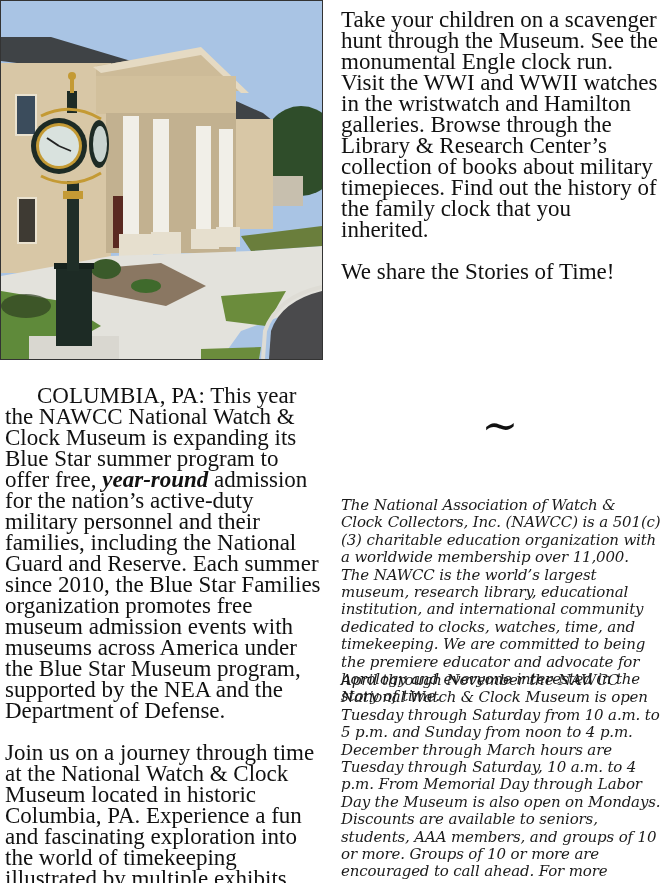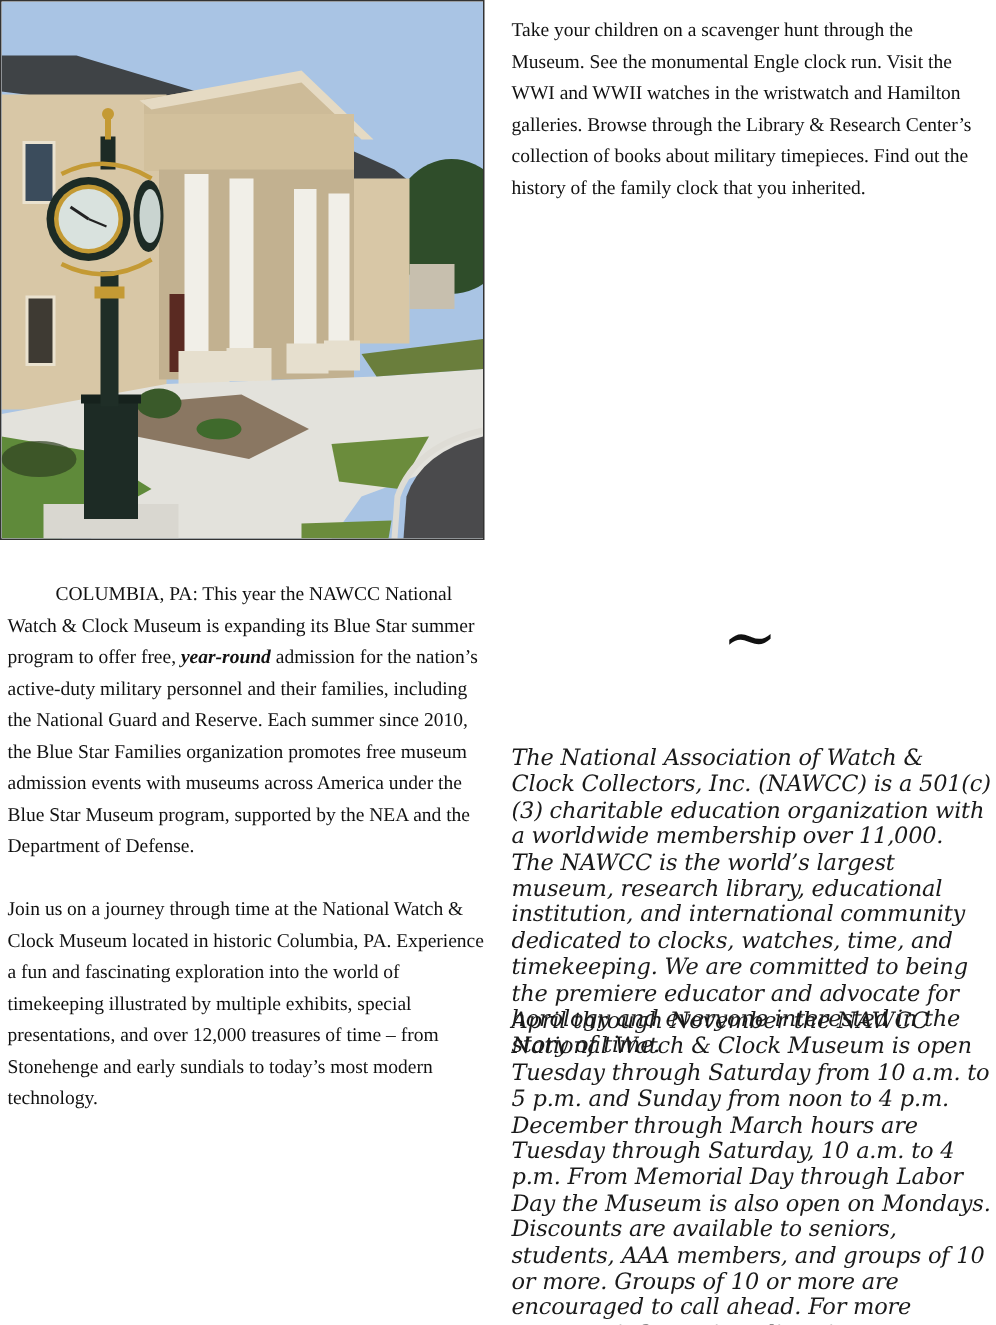--- a/index.html
+++ b/index.html
@@ -4,21 +4,21 @@
   <style>
     html, body { margin: 0; padding: 0; background: #ffffff; }
     body { width: 664px; height: 883px; position: relative; overflow: hidden; color: #111; }
     .photo {
       position: absolute; left: 0; top: 0; width: 321px; height: 358px;
       border: 1px solid #333; overflow: hidden; box-sizing: content-box;
     }
     .photo svg { display: block; }
     .col-text {
       position: absolute; font-family: "Liberation Serif", serif;
-      font-size: 13px; line-height: 21px; color: #111;
+      font-size: 23px; line-height: 21px; color: #111;
     }
     .col-text p { margin: 0 0 21px 0; }
     #top-right { left: 341px; top: 9px; width: 318px; }
     #left-col { left: 5px; top: 385px; width: 322px; }
     .tilde {
       position: absolute; left: 470px; top: 404px; width: 60px; text-align: center;
       font-family: "DejaVu Serif", serif; font-size: 44px; line-height: 44px; color: #111;
     }
     .ital-col {
       position: absolute; left: 341px; width: 320px;
@@ -109,20 +109,21 @@
     <rect x="69" y="78" width="4" height="14" fill="#c49a34"></rect>
     <path d="M40 115 Q70 100 100 118" fill="none" stroke="#c49a34" stroke-width="3"></path>
     <path d="M40 175 Q70 190 100 172" fill="none" stroke="#c49a34" stroke-width="3"></path>
 
     <ellipse cx="25" cy="305" rx="25" ry="12" fill="#2f4021" opacity="0.7"></ellipse>
   </svg>
 </div>
 
 <div id="top-right" class="col-text">
   <p>Take your children on a scavenger hunt through the Museum. See the monumental Engle clock run. Visit the WWI and WWII watches in the wristwatch and Hamilton galleries.  Browse through the Library &amp; Research Center’s collection of books about military timepieces.  Find out the history of the family clock that you inherited.</p>
+  <p>We share the Stories of Time!</p>
 </div>
 
 <div id="left-col" class="col-text">
   <p><b class="lead">COLUMBIA, PA</b><span>: This year the NAWCC National Watch &amp; Clock Museum is expanding its Blue Star summer program to offer free, </span><span class="bi">year-round</span><span> admission for the nation’s active-duty military personnel and their families, including the National Guard and Reserve. Each summer since 2010, the Blue Star Families organization promotes free museum admission events with museums across America under the Blue Star Museum program, supported by the NEA and the Department of Defense.</span></p>
   <p>Join us on a journey through time at the National Watch &amp; Clock Museum located in historic Columbia, PA. Experience a fun and fascinating exploration into the world of timekeeping illustrated by multiple exhibits, special presentations, and over 12,000 treasures of time – from Stonehenge and early sundials to today’s most modern technology.</p>
 </div>
 
 <div class="tilde">~</div>
 
 <div id="about" class="ital-col">The National Association of Watch &amp; Clock Collectors, Inc. (NAWCC) is a 501(c)(3)  charitable education  organization with a worldwide membership over 11,000. The NAWCC is the world’s largest museum, research library, educational institution, and international community dedicated to clocks, watches, time, and timekeeping. We are committed to being the premiere educator and advocate for horology and everyone interested in the story of time.</div>

